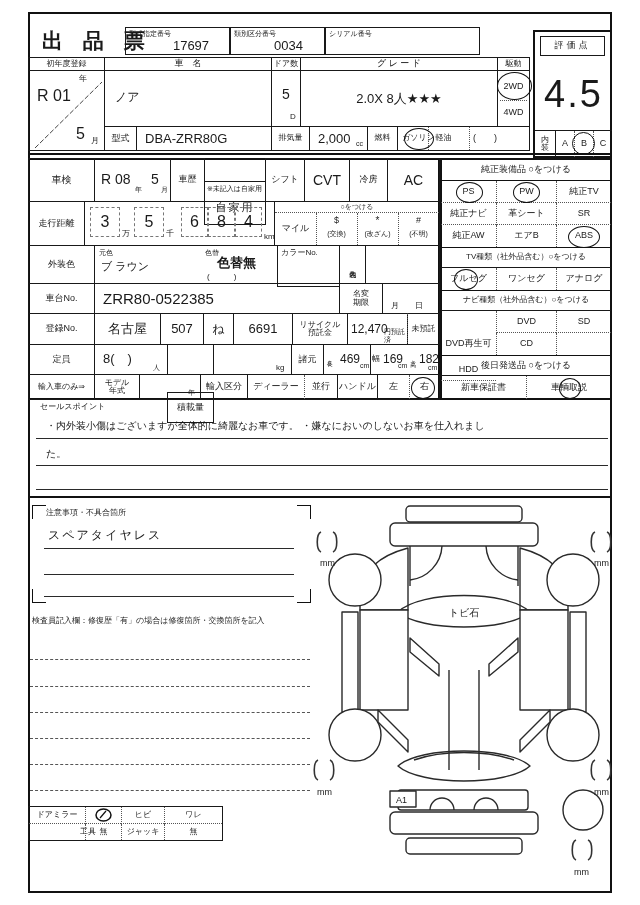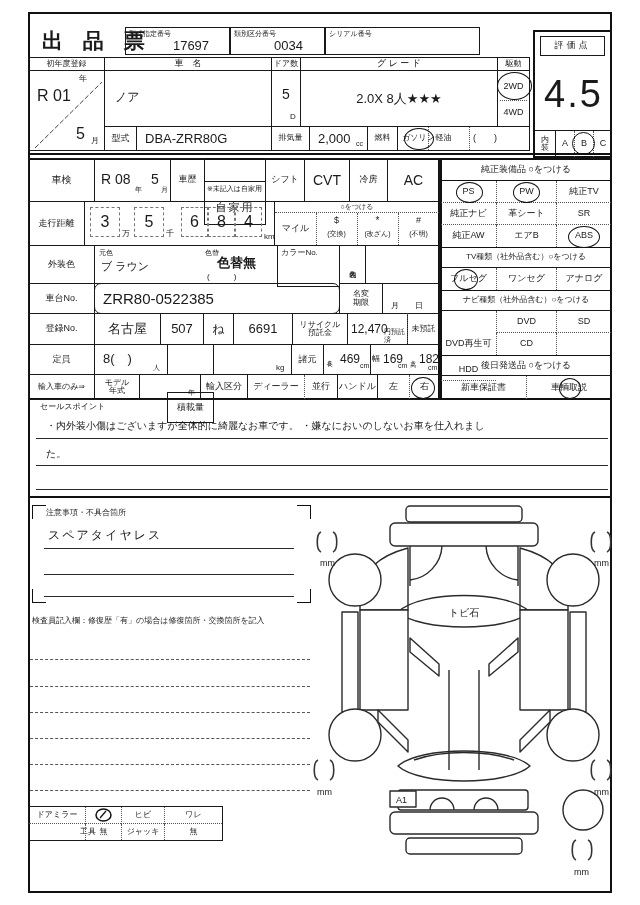--- a/index.html
+++ b/index.html
@@ -162,21 +162,21 @@
   </div>
   <div class="a bd" style="left:277px;top:245px;width:63px;height:42px;">
     <div class="a s8" style="left:3px;top:3px;">カラーNo.</div>
   </div>
   <div class="a bd fx s8" style="left:339px;top:245px;width:27px;height:39px;">
     <span class="vt" style="font-size:7px;">内装色</span>
   </div>
   <div class="a bd" style="left:365px;top:245px;width:75px;height:39px;"></div>
 
   <div class="a bd fx s9" style="left:28px;top:283px;width:67px;height:31px;">車台No.</div>
-  <div class="a bd lt fx s15" style="left:94px;top:283px;width:246px;height:31px;padding-left:8px;border-radius:7px;">ZRR80-0522385</div>
+  <div class="a bd lt fx s15" style="left:94px;top:283px;width:246px;height:31px;padding-left:8px;">ZRR80-0522385</div>
   <div class="a bd fx col" style="left:339px;top:283px;width:44px;height:31px;">
     <span class="s8">名変</span>
     <span class="s8">期限</span>
   </div>
   <div class="a bd" style="left:382px;top:283px;width:58px;height:31px;">
     <div class="a s8" style="left:8px;top:18px;">月　　日</div>
   </div>
 
   <div class="a bd fx s9" style="left:28px;top:313px;width:67px;height:32px;">登録No.</div>
   <div class="a bd fx s13" style="left:94px;top:313px;width:67px;height:32px;">名古屋</div>

